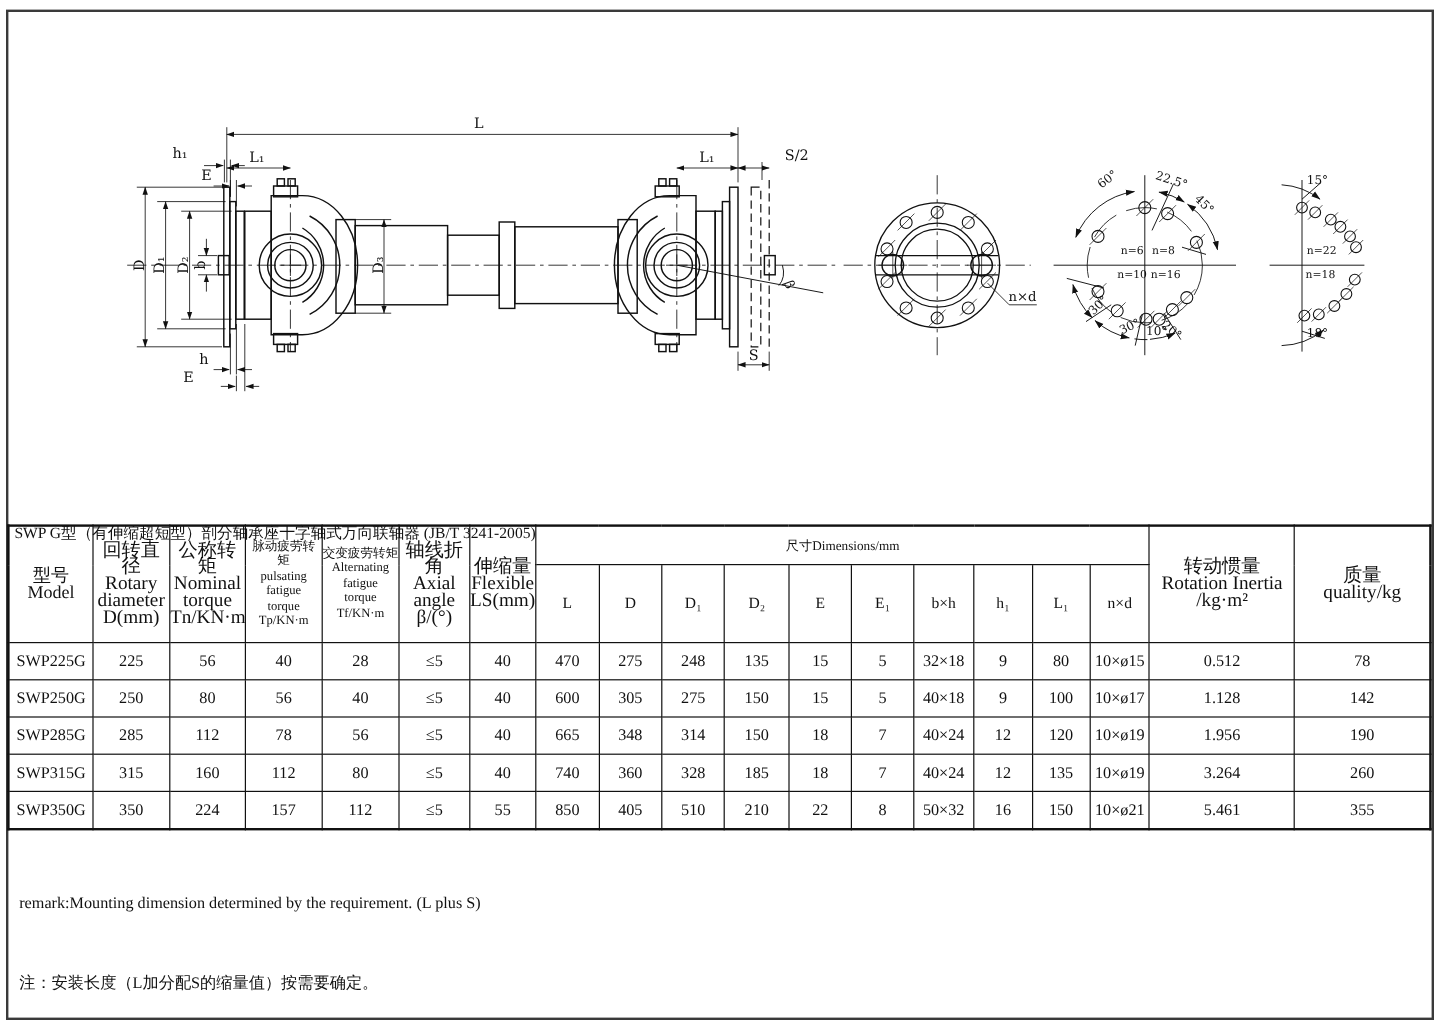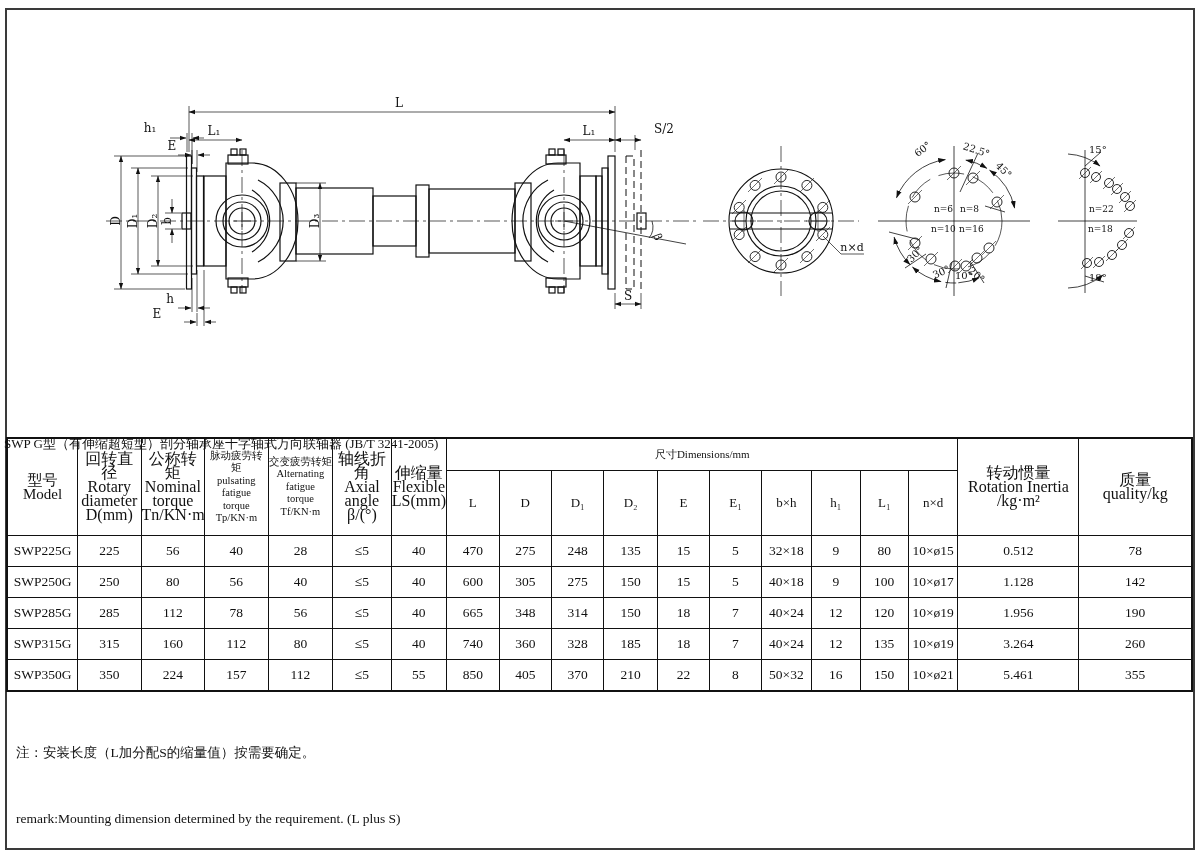--- a/index.html
+++ b/index.html
@@ -1,21 +1,21 @@
 <!DOCTYPE html>
 <html><head>
 <meta charset="utf-8">
 <style>
   html,body{margin:0;padding:0;background:#fff;}
   .page{position:relative;width:1200px;height:857px;background:#fff;overflow:hidden;
         font-family:"Liberation Serif","DejaVu Serif",serif;color:#111;}
   .frame{position:absolute;left:5px;top:8px;width:1186px;height:838px;border:2px solid #3a3a3a;}
   .drawing{position:absolute;left:0;top:0;}
   svg text{font-family:"DejaVu Serif","Liberation Serif",serif;fill:#111;}
-  .titleblock{position:absolute;left:4px;top:396px;font-size:13px;line-height:19px;white-space:pre;}
+  .titleblock{position:absolute;left:12px;top:396px;font-size:13px;line-height:19px;white-space:pre;}
   .spec-table{position:absolute;left:6px;top:437px;width:1187px;border-collapse:collapse;
               table-layout:fixed;text-align:center;}
   .spec-table th,.spec-table td{border:1px solid #111;padding:0;vertical-align:middle;
               font-weight:normal;overflow:hidden;}
   .spec-table{border:2px solid #111;}
   .spec-table thead tr.toprow th{height:31px;}
   .spec-table thead tr.subrow th{height:64px;font-size:13px;}
   .spec-table th.hdr{white-space:pre-line;font-size:16px;line-height:14px;}
   .spec-table th.hdr-sm{white-space:pre-line;font-size:10.5px;line-height:12.5px;}
   .spec-table th.dimspan{font-size:11px;font-family:Liberation Serif, serif;}
@@ -484,31 +484,31 @@
         <tr>
           <td>SWP350G</td>
           <td>350</td>
           <td>224</td>
           <td>157</td>
           <td>112</td>
           <td>≤5</td>
           <td>55</td>
           <td>850</td>
           <td>405</td>
-          <td>370</td>
+          <td>510</td>
           <td>210</td>
           <td>22</td>
           <td>8</td>
           <td>50×32</td>
           <td>16</td>
           <td>150</td>
           <td>10×ø21</td>
           <td>5.461</td>
           <td>355</td>
         </tr>
       </tbody>
   </table>
 
   <div class="noteblock">
+    <div>remark:Mounting dimension determined by the requirement. (L plus S)</div>
     <div>注：安装长度（L加分配S的缩量值）按需要确定。</div>
-    <div>remark:Mounting dimension determined by the requirement. (L plus S)</div>
   </div>
 </div>
 
 </body></html>

